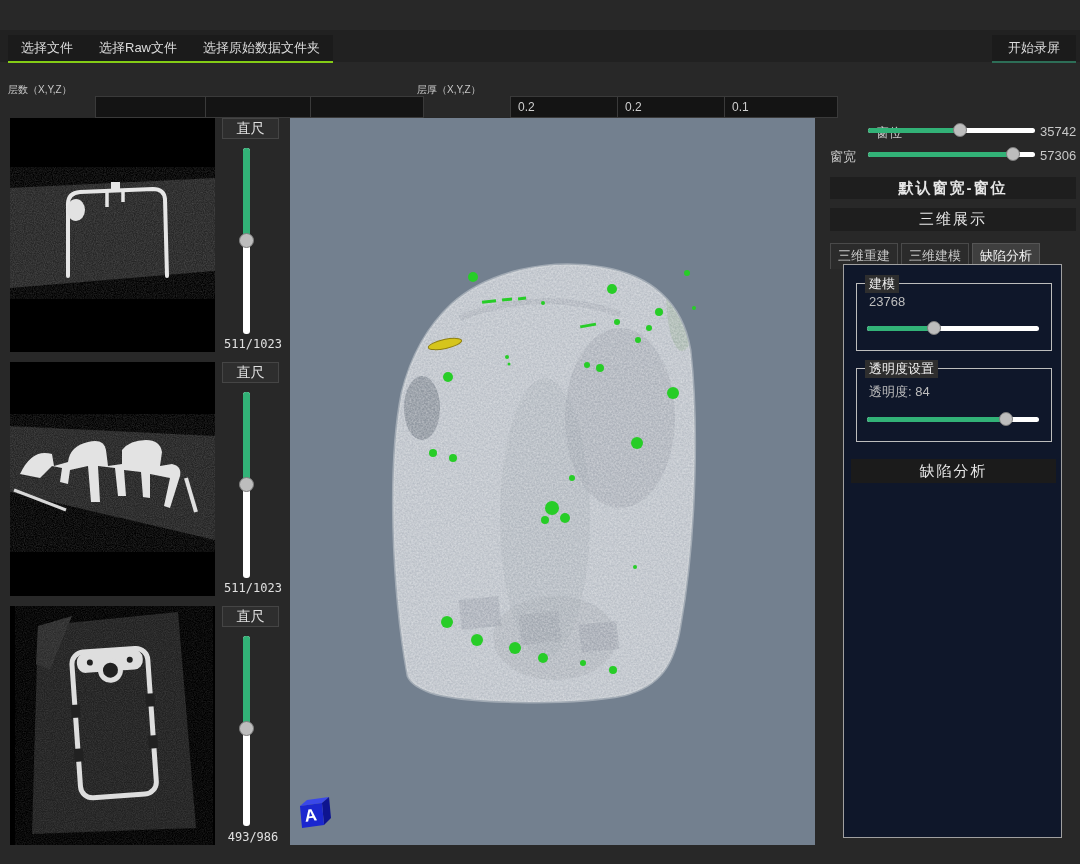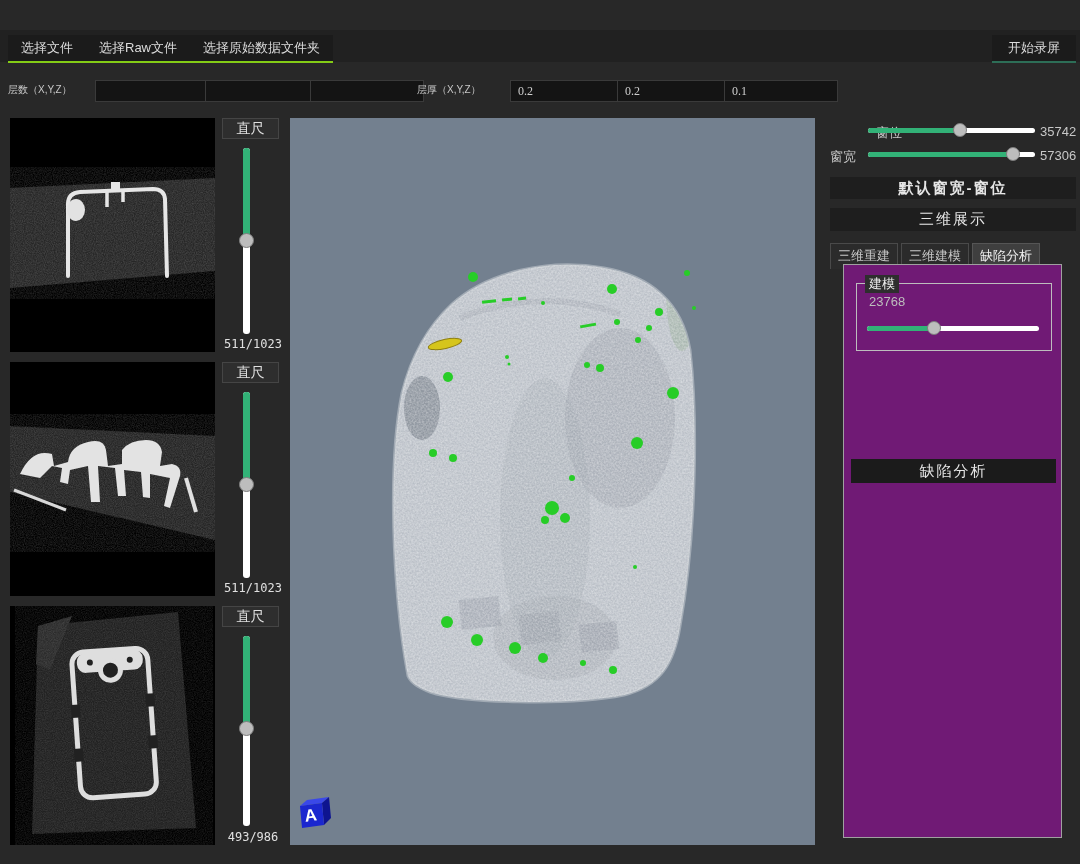--- a/index.html
+++ b/index.html
@@ -18,23 +18,23 @@
 
   
   .menubar{position:absolute;left:0;top:30px;width:1080px;height:32px;background:#212121;}
   .menu-group{position:absolute;left:8px;top:5px;display:flex;border-bottom:2px solid #84cc16;}
   .menu-btn{background:#1b1b1b;color:#dcdcdc;font-size:13px;padding:4px 13px;border:none;white-space:nowrap;}
   .record-btn{position:absolute;right:4px;top:5px;background:#1b1b1b;color:#dcdcdc;font-size:13px;
               padding:4px 16px;border:none;border-bottom:2px solid #2d6e57;}
 
   
   .param-label{position:absolute;top:83px;font-size:10px;color:#c8c8c8;}
-  .param-input{position:absolute;top:80px;width:98px;height:18px;background:#141414;
+  .param-input{position:absolute;top:96px;width:98px;height:18px;background:#141414;
                border:1px solid #3a3a3a;color:#cfcfcf;font-size:12px;
-               font-family:Liberation Serif, serif;padding:1px 7px;}
+               font-family:Liberation Sans, sans-serif;padding:1px 7px;}
   .big-btn{position:absolute;background:#1e1e1e;border:none;color:#e6e6e6;font-size:15px;
            text-align:center;letter-spacing:2px;}
 
   
   .slice-block{position:absolute;left:10px;width:272px;}
   .ct-img{position:absolute;left:0;top:0;background:#000;}
   .ruler-btn{position:absolute;left:212px;top:0;width:57px;height:21px;background:#2e2e2e;
              border:1px solid #454545;color:#e0e0e0;font-size:14px;line-height:19px;
              text-align:center;box-sizing:border-box;}
   .pos-label{position:absolute;left:208px;width:70px;font-size:12px;color:#e0e0e0;
@@ -60,21 +60,21 @@
 
   
   .rp-label{position:absolute;font-size:13px;color:#c8c8c8;}
   .rp-value{position:absolute;font-size:13px;color:#c8c8c8;}
   .tabs{position:absolute;left:830px;top:243px;display:flex;gap:3px;}
   .tab{background:#2b2b2b;border:1px solid #4a4a4a;border-bottom:none;color:#c8c8c8;
        font-size:13px;padding:3px 7px 4px 7px;white-space:nowrap;}
   .tab.active{background:#3f3f3f;color:#f2f2f2;border-color:#555;
               border-bottom:2px solid #2bb673;padding-bottom:2px;}
   .tab-frame{position:absolute;left:843px;top:264px;width:219px;height:574px;
-             border:1px solid #a0a0a0;background:#701a75;box-sizing:border-box;}
+             border:1px solid #a0a0a0;background:#0f172a;box-sizing:border-box;}
   .groupbox{position:absolute;border:1px solid #bdbdbd;}
   .groupbox .legend{position:absolute;top:-9px;left:8px;background:#2e2e2e;padding:0 4px;
                     font-size:13px;color:#f0f0f0;}
   .gb-text{position:absolute;font-size:13px;color:#bdbdbd;}
 </style>
 </head>
 <body>
 
 <div id="app">
 
@@ -302,16 +302,26 @@
       <span class="legend">建模</span>
       <span class="gb-text" style="left:12px;top:10px;">23768</span>
       <div class="hslider" style="left: 10px; top: 36px; width: 172px; --p: 39%;">
         <div class="sl-track">
             <div class="sl-fill"></div>
           </div>
         <div class="sl-handle"></div>
       </div>
     </div>
 
+    <div class="groupbox" style="left:12px;top:103px;width:194px;height:72px;">
+      <span class="legend">透明度设置</span>
+      <span class="gb-text" style="left:12px;top:14px;">透明度: 84</span>
+      <div class="hslider" style="left: 10px; top: 42px; width: 172px; --p: 81%;">
+        <div class="sl-track">
+            <div class="sl-fill"></div>
+          </div>
+        <div class="sl-handle"></div>
+      </div>
+    </div>
     <button class="big-btn" style="left:7px;top:194px;width:205px;height:24px;background:#1b1b1b;">缺陷分析</button>
   </div>
 
 </div>
 
 </body></html>

